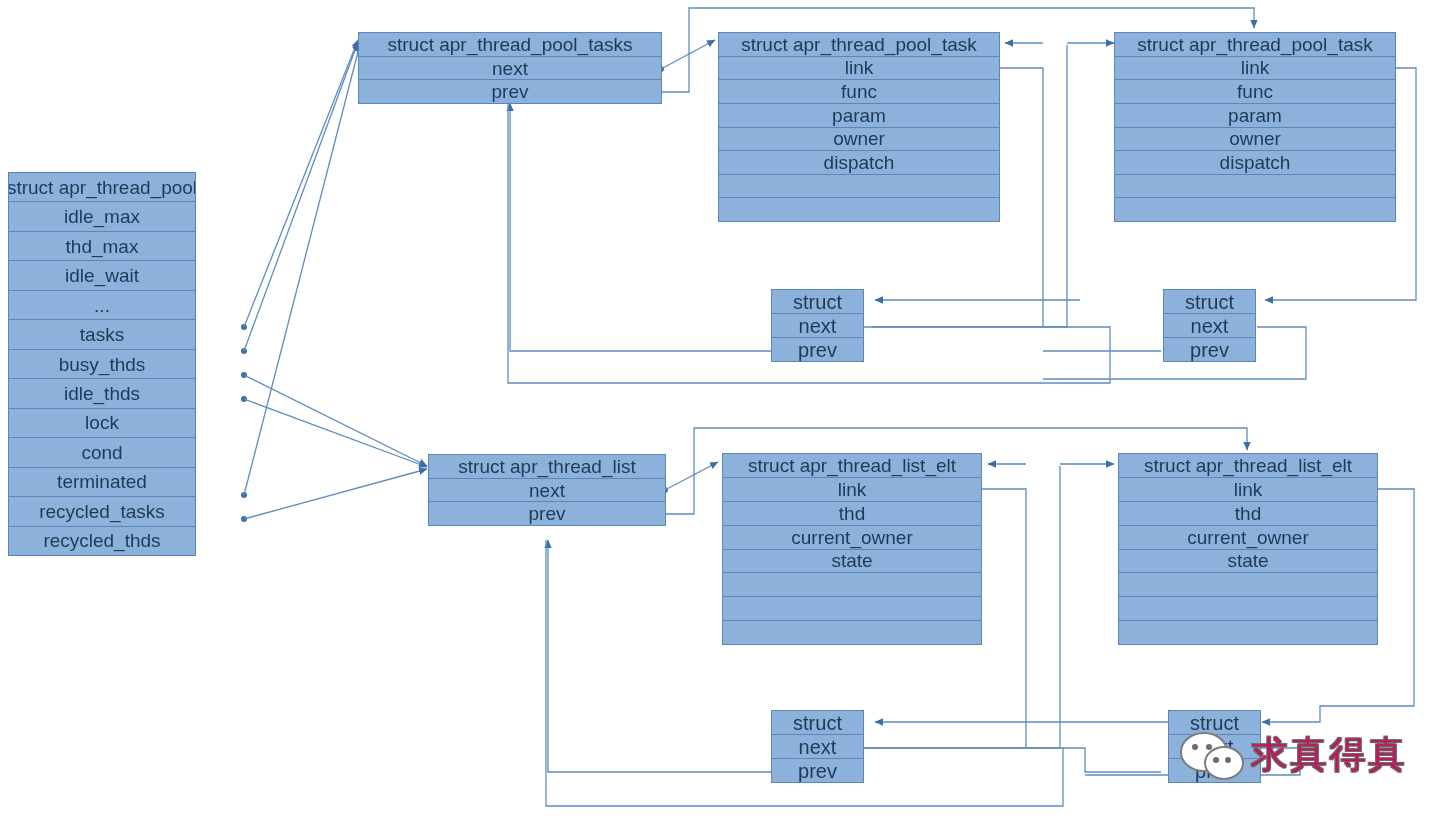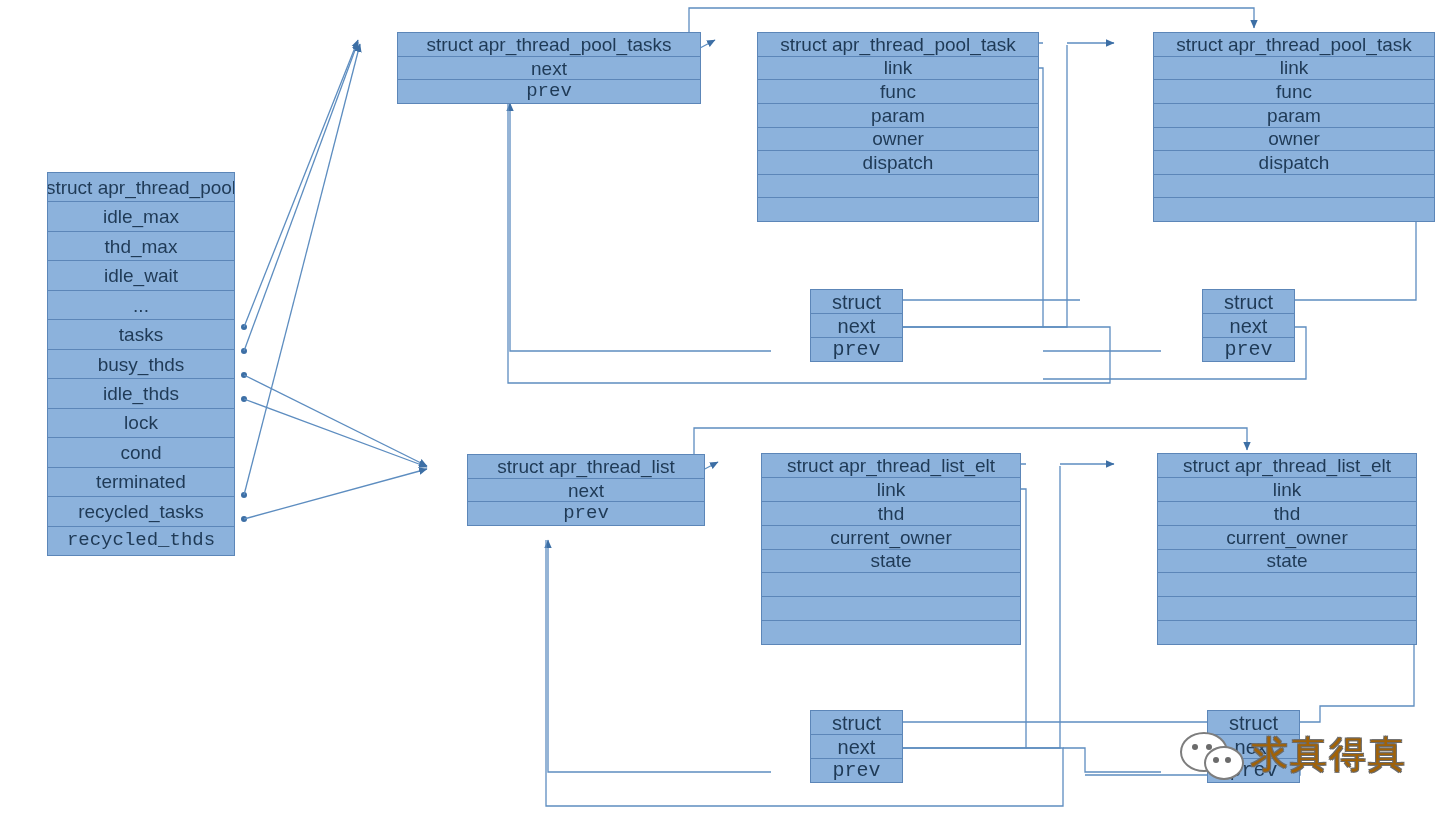--- a/index.html
+++ b/index.html
@@ -1,30 +1,30 @@
 <!DOCTYPE html>
 <html><head>
 <meta charset="utf-8">
 <style>
   html,body{margin:0;padding:0;background:#ffffff;}
   body{font-family:"Liberation Sans","DejaVu Sans",sans-serif;}
   #canvas{position:relative;width:1445px;height:829px;background:#fff;overflow:hidden;}
   svg.wires{position:absolute;left:0;top:0;width:1445px;height:829px;pointer-events:none;}
   .struct-box{position:absolute;box-sizing:border-box;border:1px solid #5c86b8;background:#8cb2dc;
-              display:flex;flex-direction:column;z-index:3;margin-left:39px;}
+              display:flex;flex-direction:column;z-index:3;}
   .struct-box .row{flex:1 1 0;min-height:0;box-sizing:border-box;border-bottom:1px solid #5c86b8;
                    background:#8cb2dc;display:flex;align-items:center;justify-content:center;
                    color:#1f3a56;white-space:nowrap;overflow:hidden;line-height:1;}
-  .struct-box .row:last-child{border-bottom:none;font-family:Liberation Mono, monospace;}
+  .struct-box .row:last-child{border-bottom:none;}
   .struct-box .row.title{justify-content:center;}
   .struct-box .row.empty{color:transparent;}
   .big{font-size:19px;}
   .small{font-size:20px;}
   .wm{position:absolute;z-index:9;display:flex;align-items:center;gap:7px;pointer-events:none;}
-  .wm-text{font-size:37px;color:#a16207;letter-spacing:2px;
+  .wm-text{font-size:37px;color:#be185d;letter-spacing:2px;
            text-shadow:-1px -1px 0 #6b6b6b,1px -1px 0 #6b6b6b,-1px 1px 0 #6b6b6b,1px 1px 0 #6b6b6b;
            font-family:"DejaVu Sans",sans-serif;}
   .wm-icon{position:relative;width:64px;height:46px;}
   .wm-icon .bub{position:absolute;background:#fff;border:2px solid #7d7d7d;border-radius:50%;}
   .wm-icon .b1{width:44px;height:36px;left:0;top:0;}
   .wm-icon .b2{width:36px;height:30px;left:24px;top:14px;}
   .wm-icon .dot{position:absolute;width:6px;height:6px;border-radius:50%;background:#6b6b6b;}
 </style>
 </head>
 <body>

